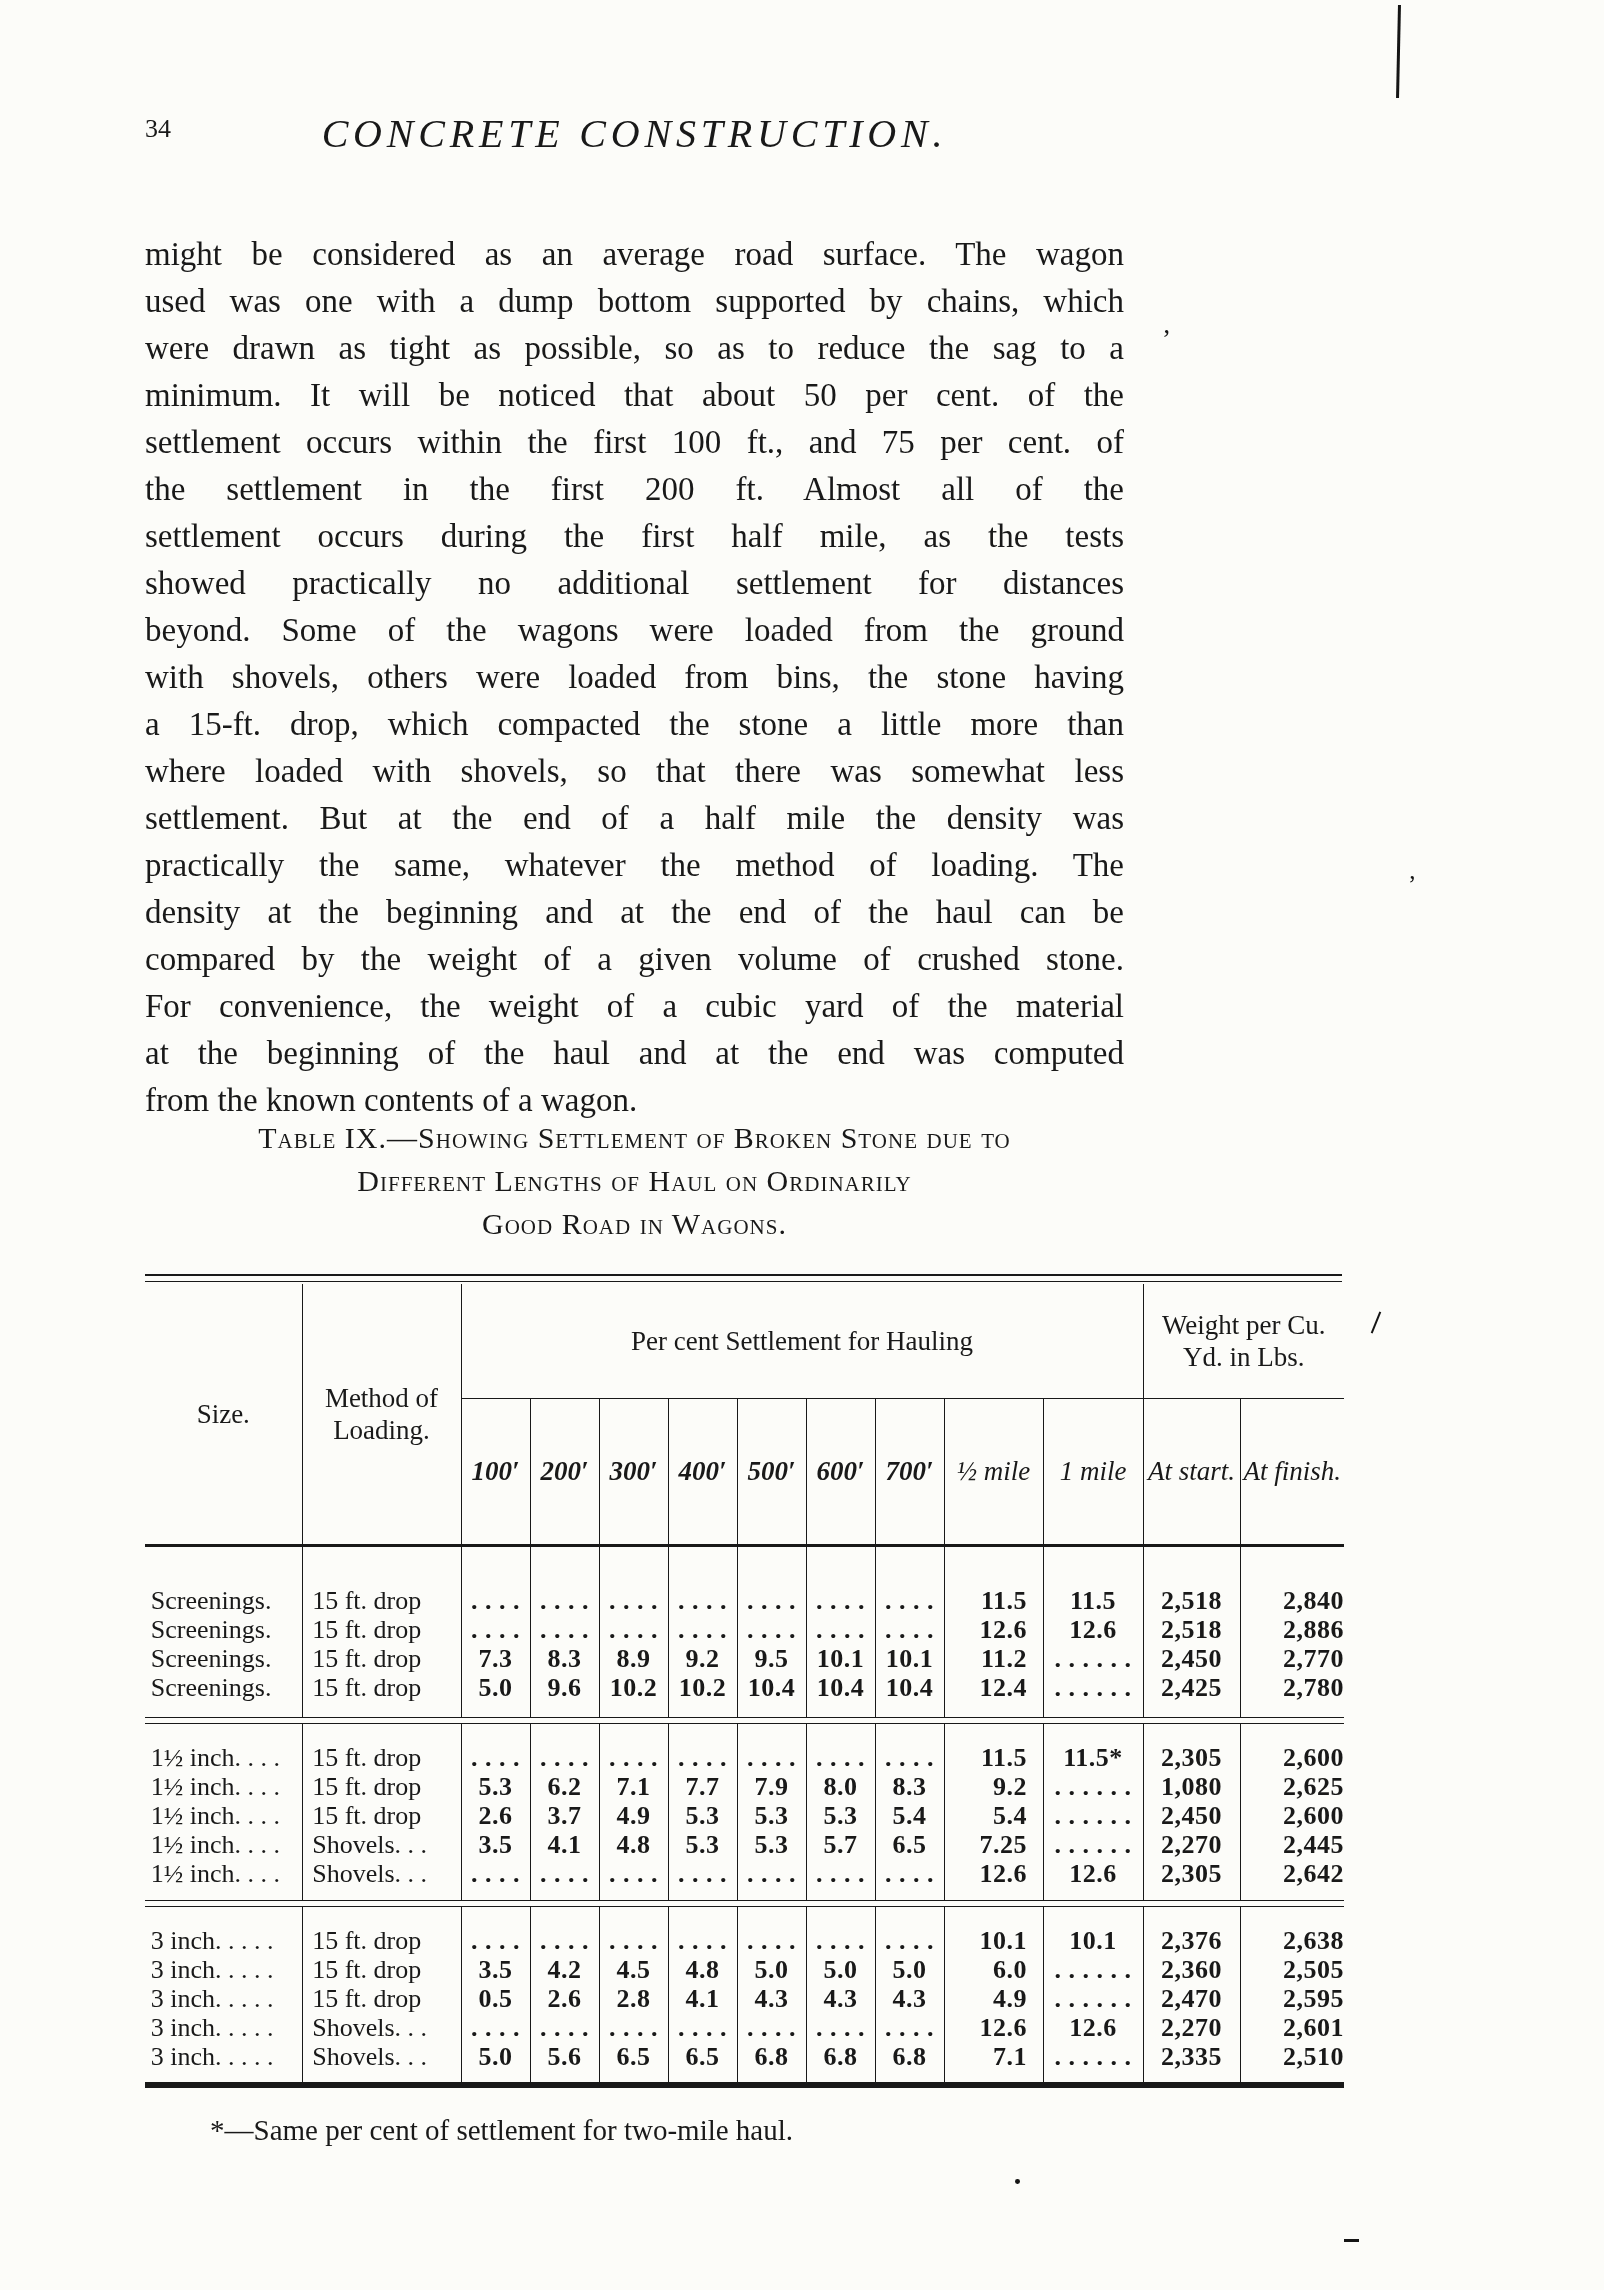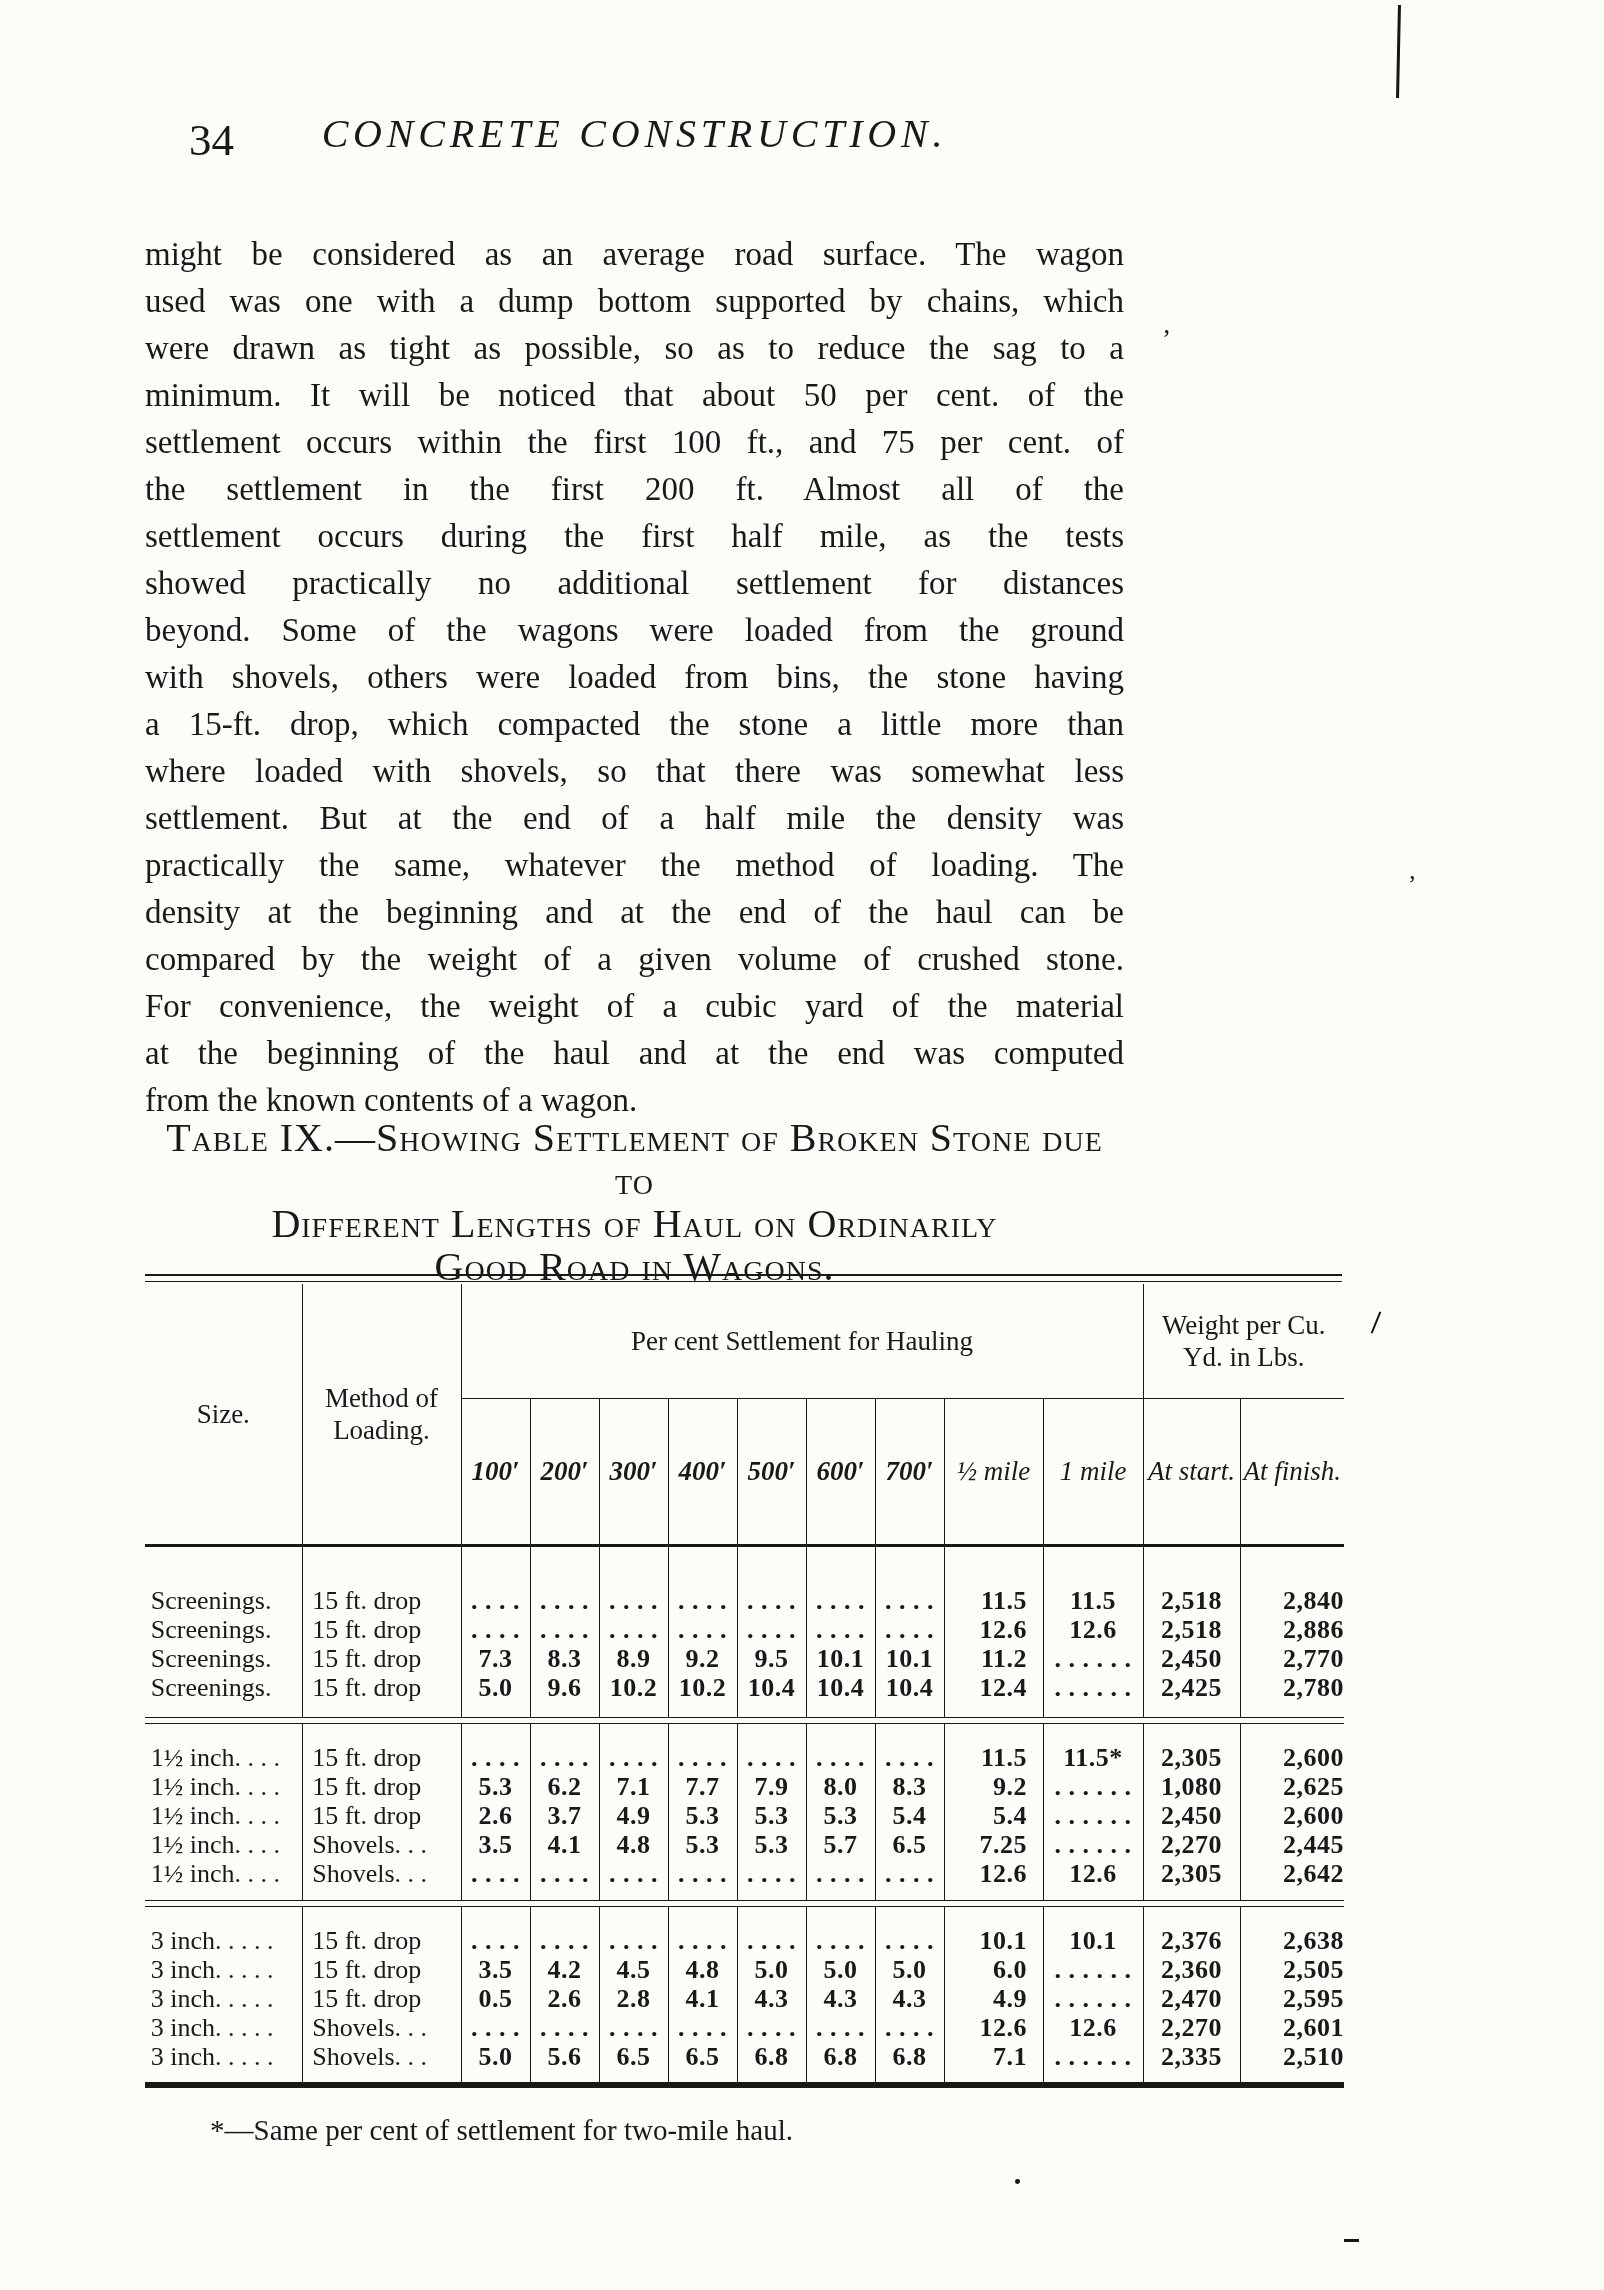--- a/index.html
+++ b/index.html
@@ -3,33 +3,33 @@
 <meta charset="utf-8">
 <style>
   :root{ --ink:#191919; }
   html,body{margin:0;padding:0;background:#d9d9d4;}
   .page{
     position:relative; width:1605px; height:2290px; margin:0 auto;
     background:#fcfcf9; color:var(--ink); overflow:hidden;
     font-family:"Liberation Serif", serif;
   }
   
-  .page-number{position:absolute; left:145px; top:114px; font-size:45px;margin-left:44px;}
+  .page-number{position:absolute; left:145px; top:114px; font-size:26px;}
   .running-head{
     position:absolute; left:145px; top:110px; width:979px; text-align:center;
     font-style:italic; font-size:40px; letter-spacing:4.8px;
   }
   
   .body-text{position:absolute; left:145px; top:191px; width:979px; font-size:33px; line-height:47px;margin-top:40px;}
   .body-text .bl{text-align:justify; text-align-last:justify; white-space:normal;}
   .body-text .bl.last{text-align-last:left;}
   
   .caption{
     position:absolute; left:145px; top:1116px; width:979px; text-align:center;
-    font-variant:small-caps; font-size:40px; line-height:43px; letter-spacing:1px;
+    font-variant:small-caps; font-size:30px; line-height:43px; letter-spacing:1px;
   }
   
   .tablewrap{position:absolute; left:145px; top:1274px; width:1197px;}
   .toprule{height:4.8px; border-top:2.9px solid var(--ink); border-bottom:1.9px solid var(--ink);}
   table{
     border-collapse:collapse; table-layout:fixed; width:1197px; margin-top:1.9px;
     border-bottom:6.8px solid var(--ink); font-size:26px; color:var(--ink);
   }
   th,td{padding:0; font-weight:normal;}
   thead th{vertical-align:middle; text-align:center; font-size:27px; line-height:32px;}

